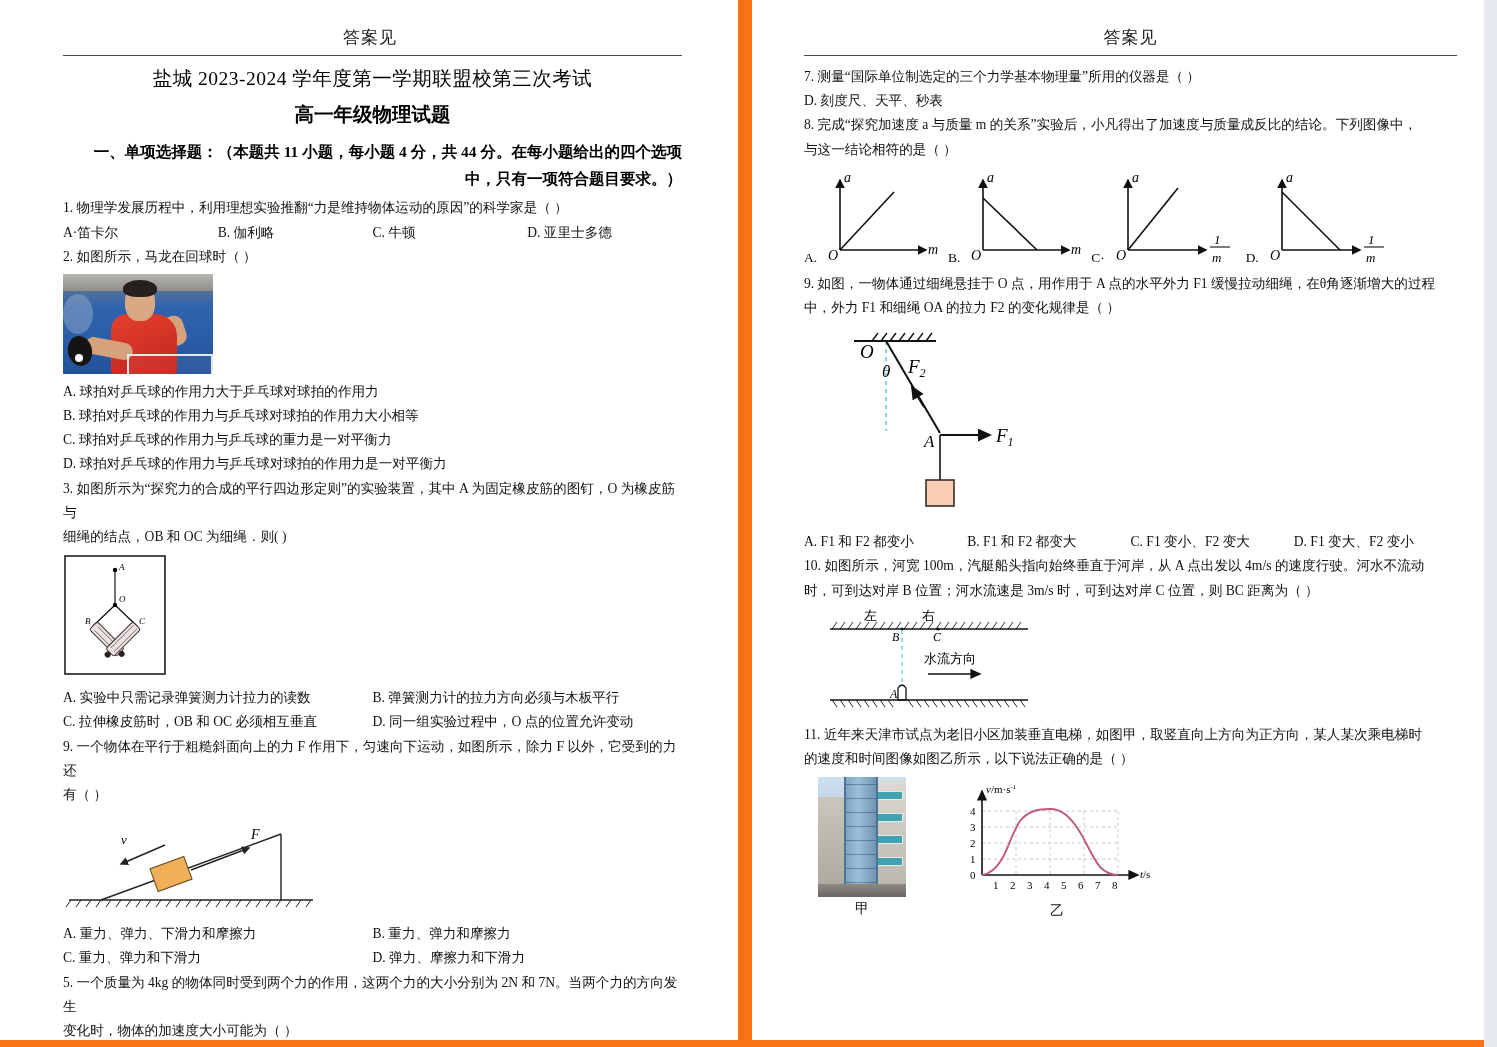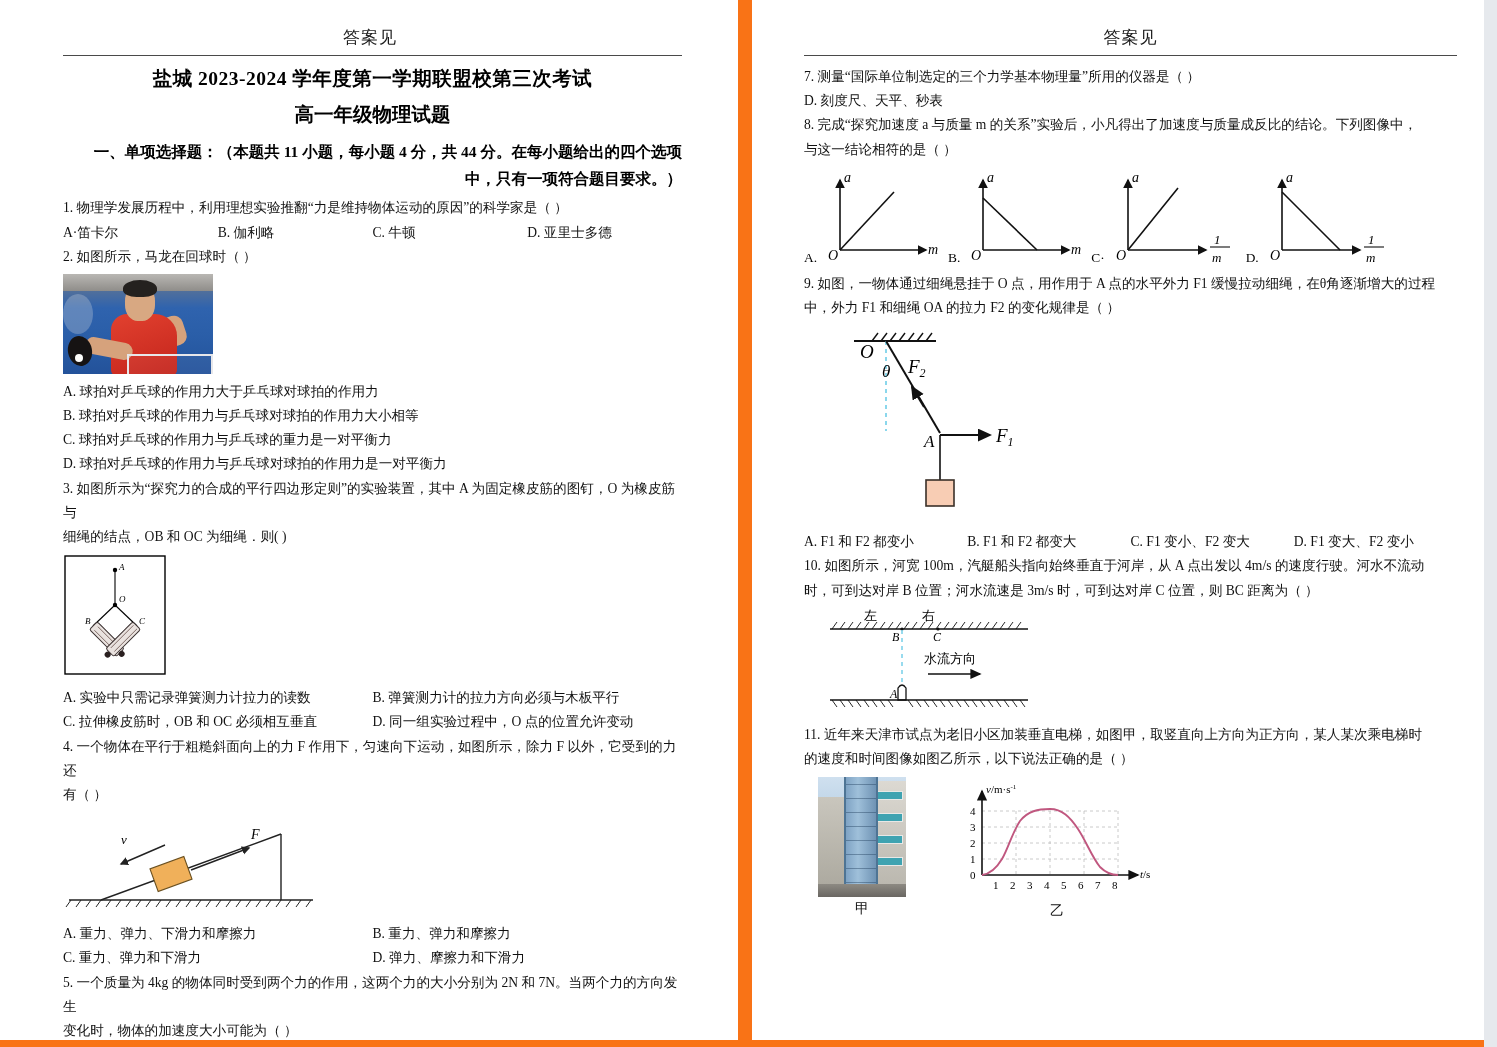--- a/index.html
+++ b/index.html
@@ -39,21 +39,21 @@
     padding-left: 0;
   }
   .hdr-answer.left-hdr { text-align: left; padding-left: 280px; }
   .hdr-rule {
     border: none;
     border-top: 1px solid #4a4a4a;
     margin: 0 0 9px 0;
   }
   .exam-title {
     text-align: center;
-    font-weight: bold;
+    font-weight: normal;
     font-size: 19.5px;
     letter-spacing: 0.5px;
     margin: 0 0 9px 0;
     color: #000;
   }
   .exam-subtitle {
     text-align: center;
     font-weight: bold;
     font-size: 19.5px;
     margin: 0 0 11px 0;
@@ -264,21 +264,21 @@
       </div>
       <div class="opt-row opt-2col">
         <span class="opt">A. 实验中只需记录弹簧测力计拉力的读数</span>
         <span class="opt">B. 弹簧测力计的拉力方向必须与木板平行</span>
       </div>
       <div class="opt-row opt-2col">
         <span class="opt">C. 拉伸橡皮筋时，OB 和 OC 必须相互垂直</span>
         <span class="opt">D. 同一组实验过程中，O 点的位置允许变动</span>
       </div>
 
-      <div class="q-text">4. 一个物体在平行于粗糙斜面向上的力 F 作用下，匀速向下运动，如图所示，除力 F 以外，它受到的力还</div>
+      <div class="q-text">9. 一个物体在平行于粗糙斜面向上的力 F 作用下，匀速向下运动，如图所示，除力 F 以外，它受到的力还</div>
       <div class="q-text">有（    ）</div>
       <div class="figbox">
         <svg class="incline-fig" viewBox="0 0 300 100">
           <defs>
             <marker id="arw" markerWidth="7" markerHeight="7" refX="5" refY="3" orient="auto">
               <path d="M0,0 L6,3 L0,6 z" fill="#222"></path>
             </marker>
           </defs>
 
           <line x1="6" y1="88" x2="250" y2="88" stroke="#222" stroke-width="1.4"></line>

